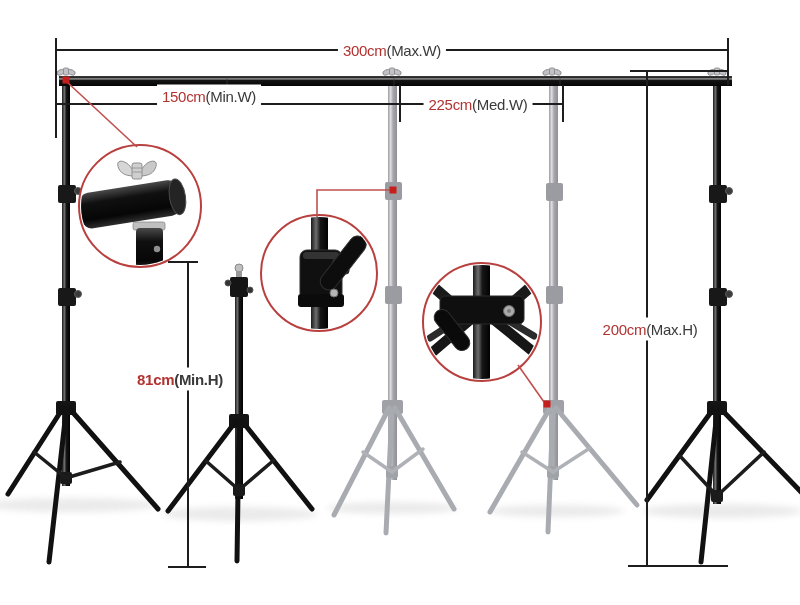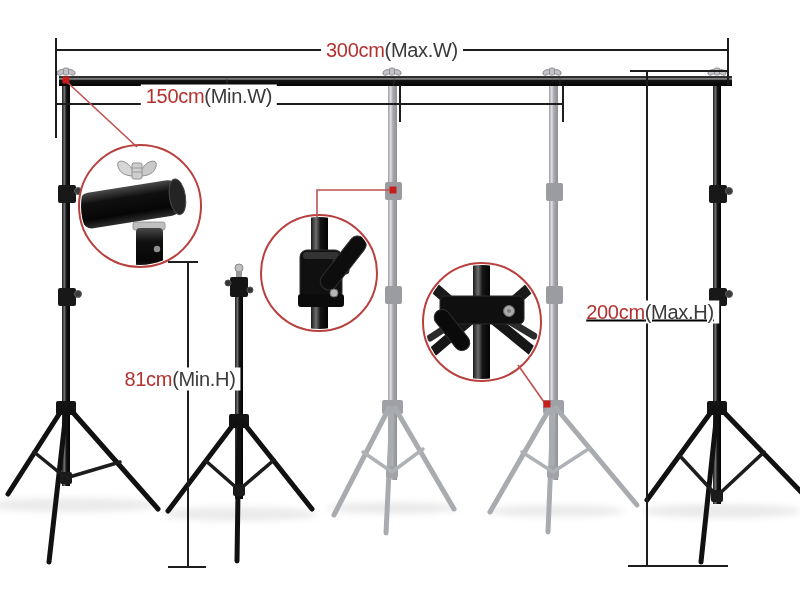--- a/index.html
+++ b/index.html
@@ -8,21 +8,21 @@
   }
   html,body{margin:0;padding:0;}
   .stage{
     position:relative;width:800px;height:605px;background:var(--background);
     overflow:hidden;font-family:"Liberation Sans",sans-serif;
   }
   .stage svg{position:absolute;left:0;top:0;}
   .dim-label{
     position:absolute;transform:translate(-50%,-50%);
     background:var(--background);padding:0 5px;white-space:nowrap;
-    font-size:20px;letter-spacing:-0.3px;line-height:23px;
+    font-size:15px;letter-spacing:-0.3px;line-height:23px;
   }
   .dim-label .val{color:var(--accent-red);}
   .dim-label .suf{color:var(--text-dark);}
   .dim{stroke:var(--line-dark);stroke-width:2;}
   .ptr{stroke:var(--pointer-red);stroke-width:1.6;fill:none;}
   .dot{fill:var(--dot-red);}
   .callout-ring{fill:none;stroke:#b8403e;stroke-width:2;}
 </style>
 </head>
 <body>
@@ -293,20 +293,23 @@
     <rect class="dot" x="543.5" y="400.5" width="7" height="7"></rect>
   </g>
 </svg>
 
 <div class="dim-label" style="left:392px;top:50px;">
   <span class="val">300cm</span><span class="suf">(Max.W)</span>
 </div>
 <div class="dim-label" style="left:209px;top:96px;">
   <span class="val">150cm</span><span class="suf">(Min.W)</span>
 </div>
-<div class="dim-label" style="left:650px;top:312px;text-decoration:underline;">
+<div class="dim-label" style="left:478px;top:104px;">
+  <span class="val">225cm</span><span class="suf">(Med.W)</span>
+</div>
+<div class="dim-label" style="left:650px;top:329px;">
   <span class="val">200cm</span><span class="suf">(Max.H)</span>
 </div>
-<div class="dim-label" style="left:180px;top:379px;">
+<div class="dim-label" style="left:180px;top:379px;font-weight:bold;">
   <span class="val">81cm</span><span class="suf">(Min.H)</span>
 </div>
 
 </div>
 
 </body></html>

